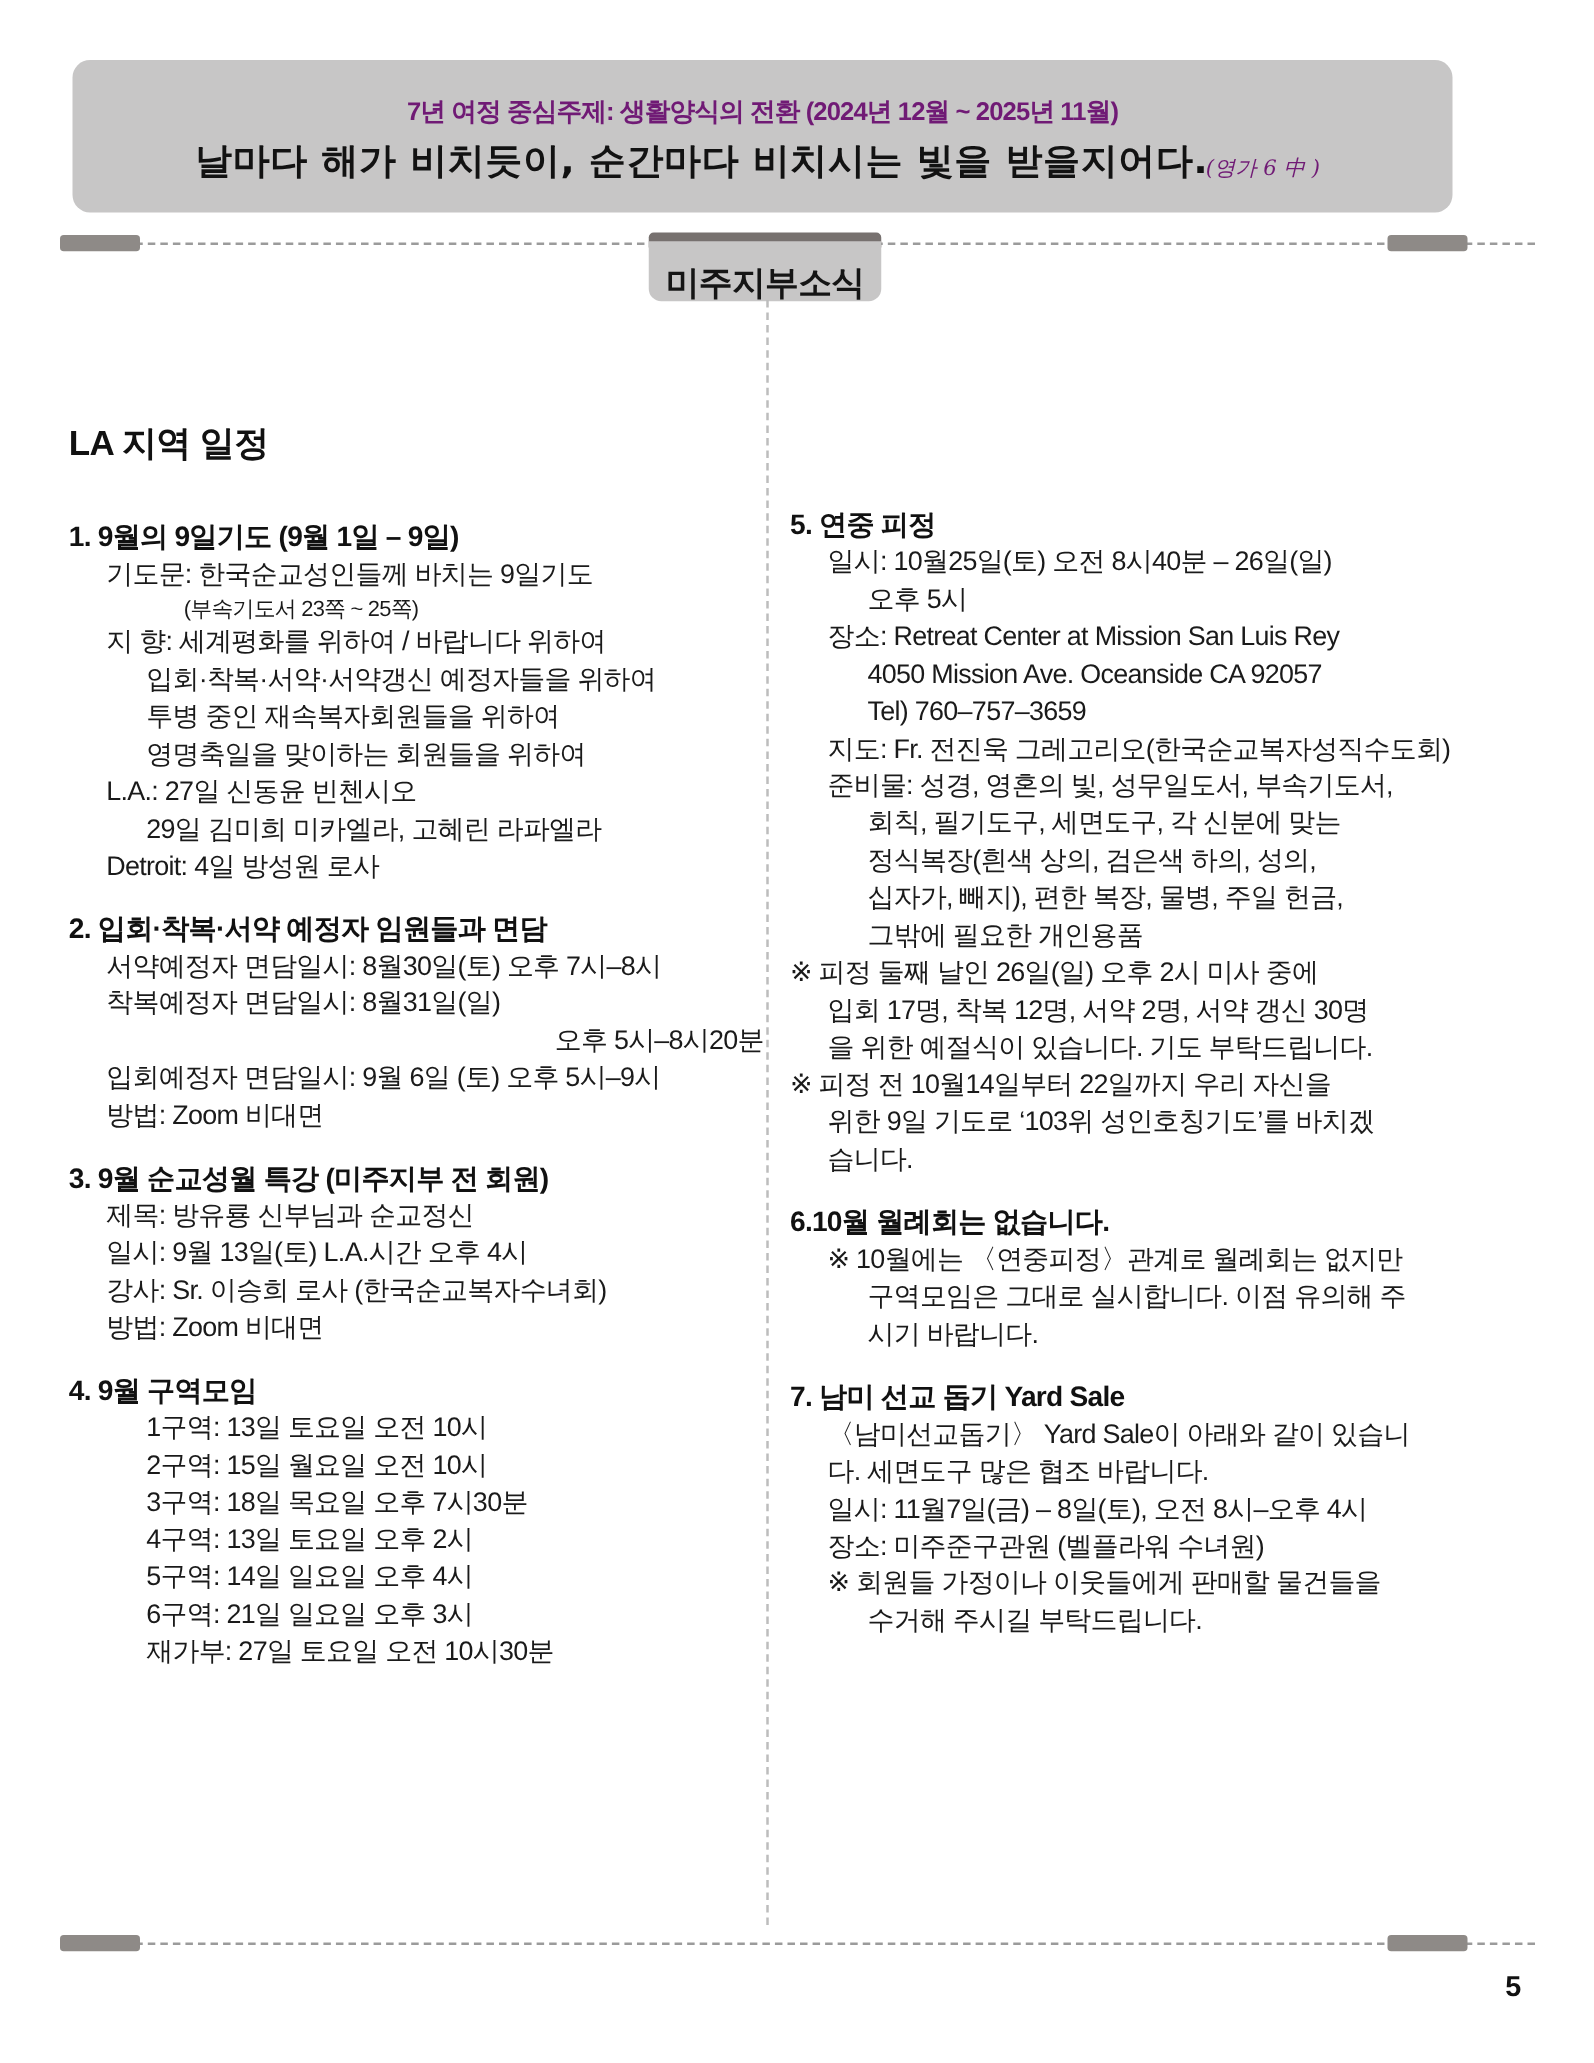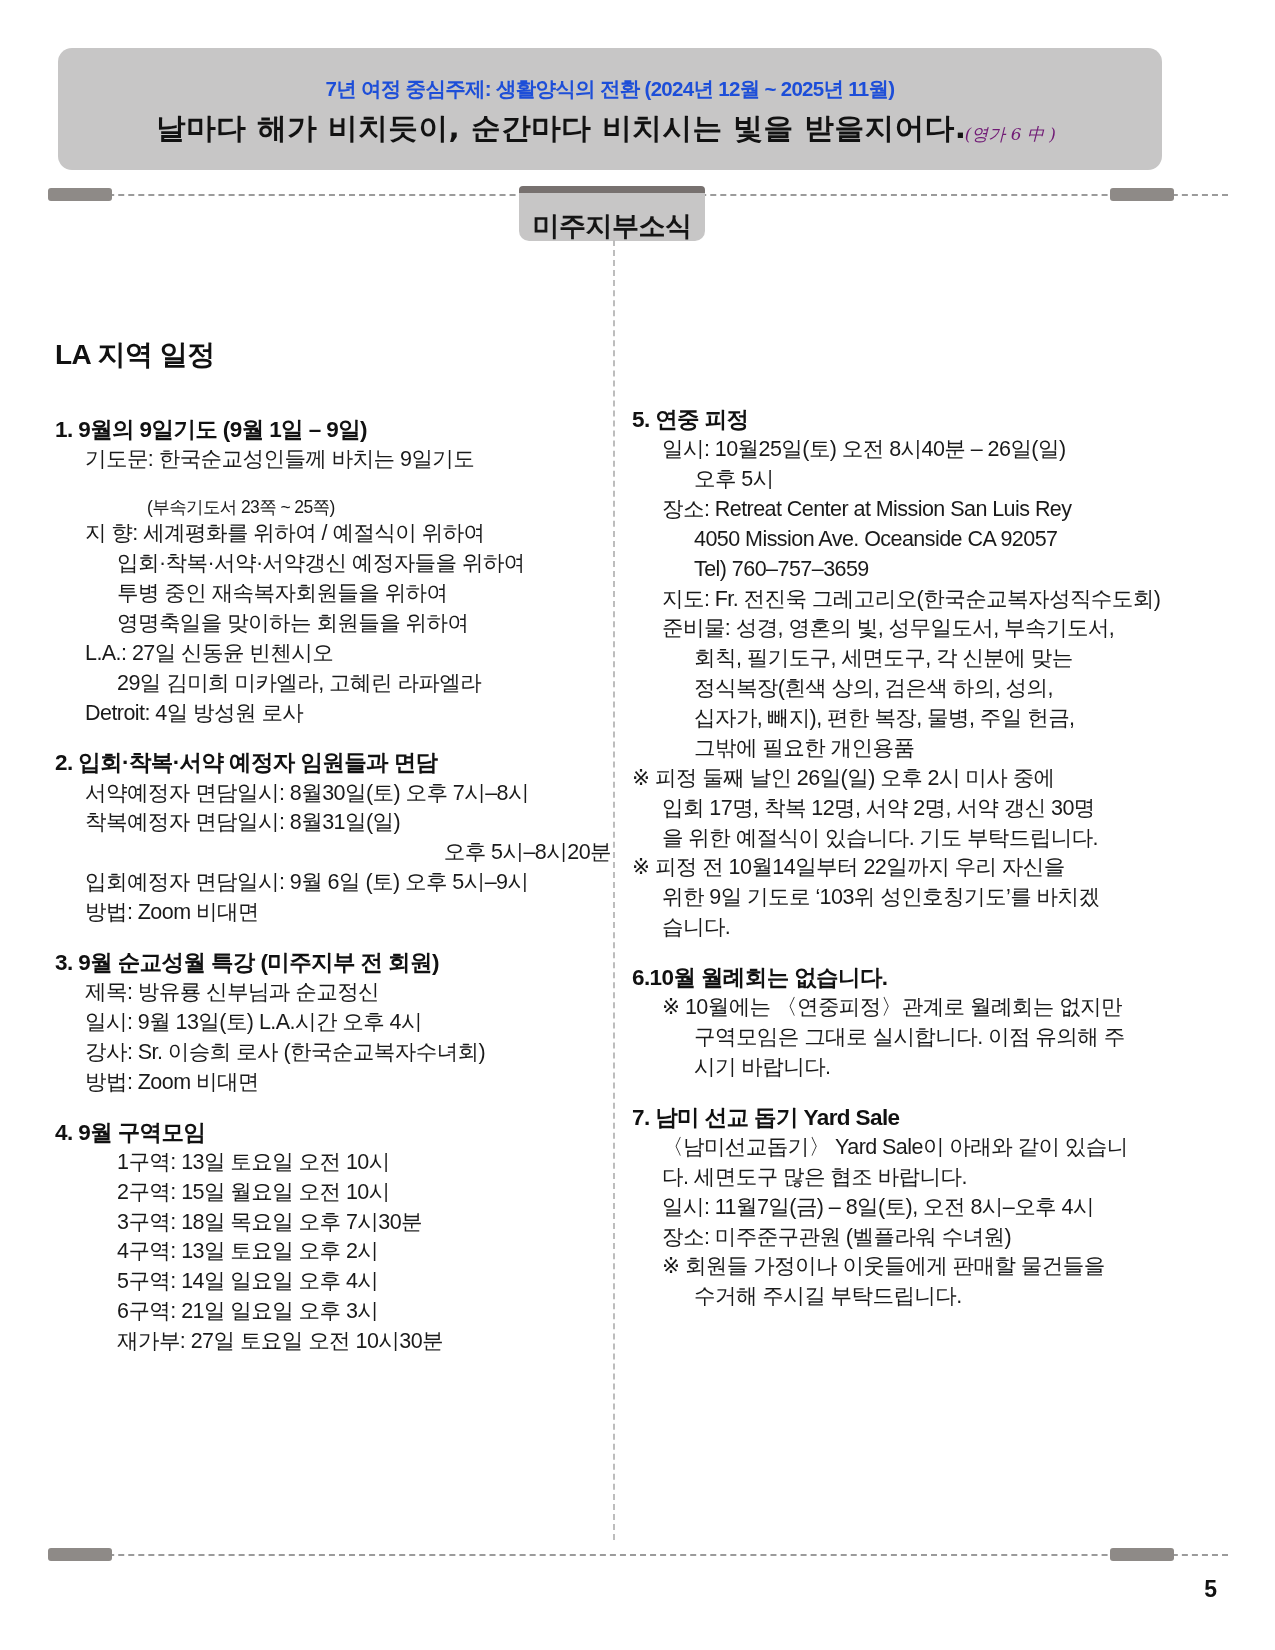--- a/index.html
+++ b/index.html
@@ -29,21 +29,21 @@
     flex-direction: column;
     align-items: center;
     justify-content: center;
     box-sizing: border-box;
     padding-top: 6px;
   }
   .banner-theme {
     font-size: 20.5px;
     font-weight: 600;
     letter-spacing: -0.7px;
-    color: #1d4ed8;
+    color: #701a75;
     white-space: nowrap;
     margin-bottom: 6px;
   }
   .banner-verse-row {
     display: flex;
     align-items: flex-end;
     white-space: nowrap;
   }
   .banner-verse {
     font-size: 29px;
@@ -151,21 +151,21 @@
     letter-spacing: -0.55px;
     line-height: 1.39;
     white-space: nowrap;
   }
   .small {
     font-size: 17.5px;
     letter-spacing: -0.6px;
   }
   .indent-1 { padding-left: 30px; }
   .indent-2 { padding-left: 62px; }
-  .indent-3 { padding-left: 92px; margin-top: 20px; }
+  .indent-3 { padding-left: 92px; }
   .right-al { text-align: right; padding-right: 4px; }
 
   .list-left  { position: absolute; left: 55px; top: 415px; width: 560px; }
   .list-right { position: absolute; left: 632px; top: 405px; width: 580px; }
 
   .page-num {
     position: absolute;
     right: 58px;
     top: 1576px;
     font-size: 23px;
@@ -195,21 +195,21 @@
 
 <div class="col-divider"></div>
 
 <div class="page-title">LA 지역 일정</div>
 
 <div class="list-left" id="left-column">
     <div class="item">
       <div class="item-head">1. 9월의 9일기도 (9월 1일 – 9일)</div>
       <div class="ln indent-1">기도문: 한국순교성인들께 바치는 9일기도</div>
       <div class="ln indent-3 small">(부속기도서 23쪽 ~ 25쪽)</div>
-      <div class="ln indent-1">지  향: 세계평화를 위하여 / 예절식이 위하여</div>
+      <div class="ln indent-1">지  향: 세계평화를 위하여 / 바랍니다 위하여</div>
       <div class="ln indent-2">입회·착복·서약·서약갱신 예정자들을 위하여</div>
       <div class="ln indent-2">투병 중인 재속복자회원들을 위하여</div>
       <div class="ln indent-2">영명축일을 맞이하는 회원들을 위하여</div>
       <div class="ln indent-1">L.A.: 27일 신동윤 빈첸시오</div>
       <div class="ln indent-2">29일 김미희 미카엘라, 고혜린 라파엘라</div>
       <div class="ln indent-1">Detroit: 4일 방성원 로사</div>
     </div>
     <div class="item">
       <div class="item-head">2. 입회·착복·서약 예정자 임원들과 면담</div>
       <div class="ln indent-1">서약예정자 면담일시: 8월30일(토) 오후 7시–8시</div>

